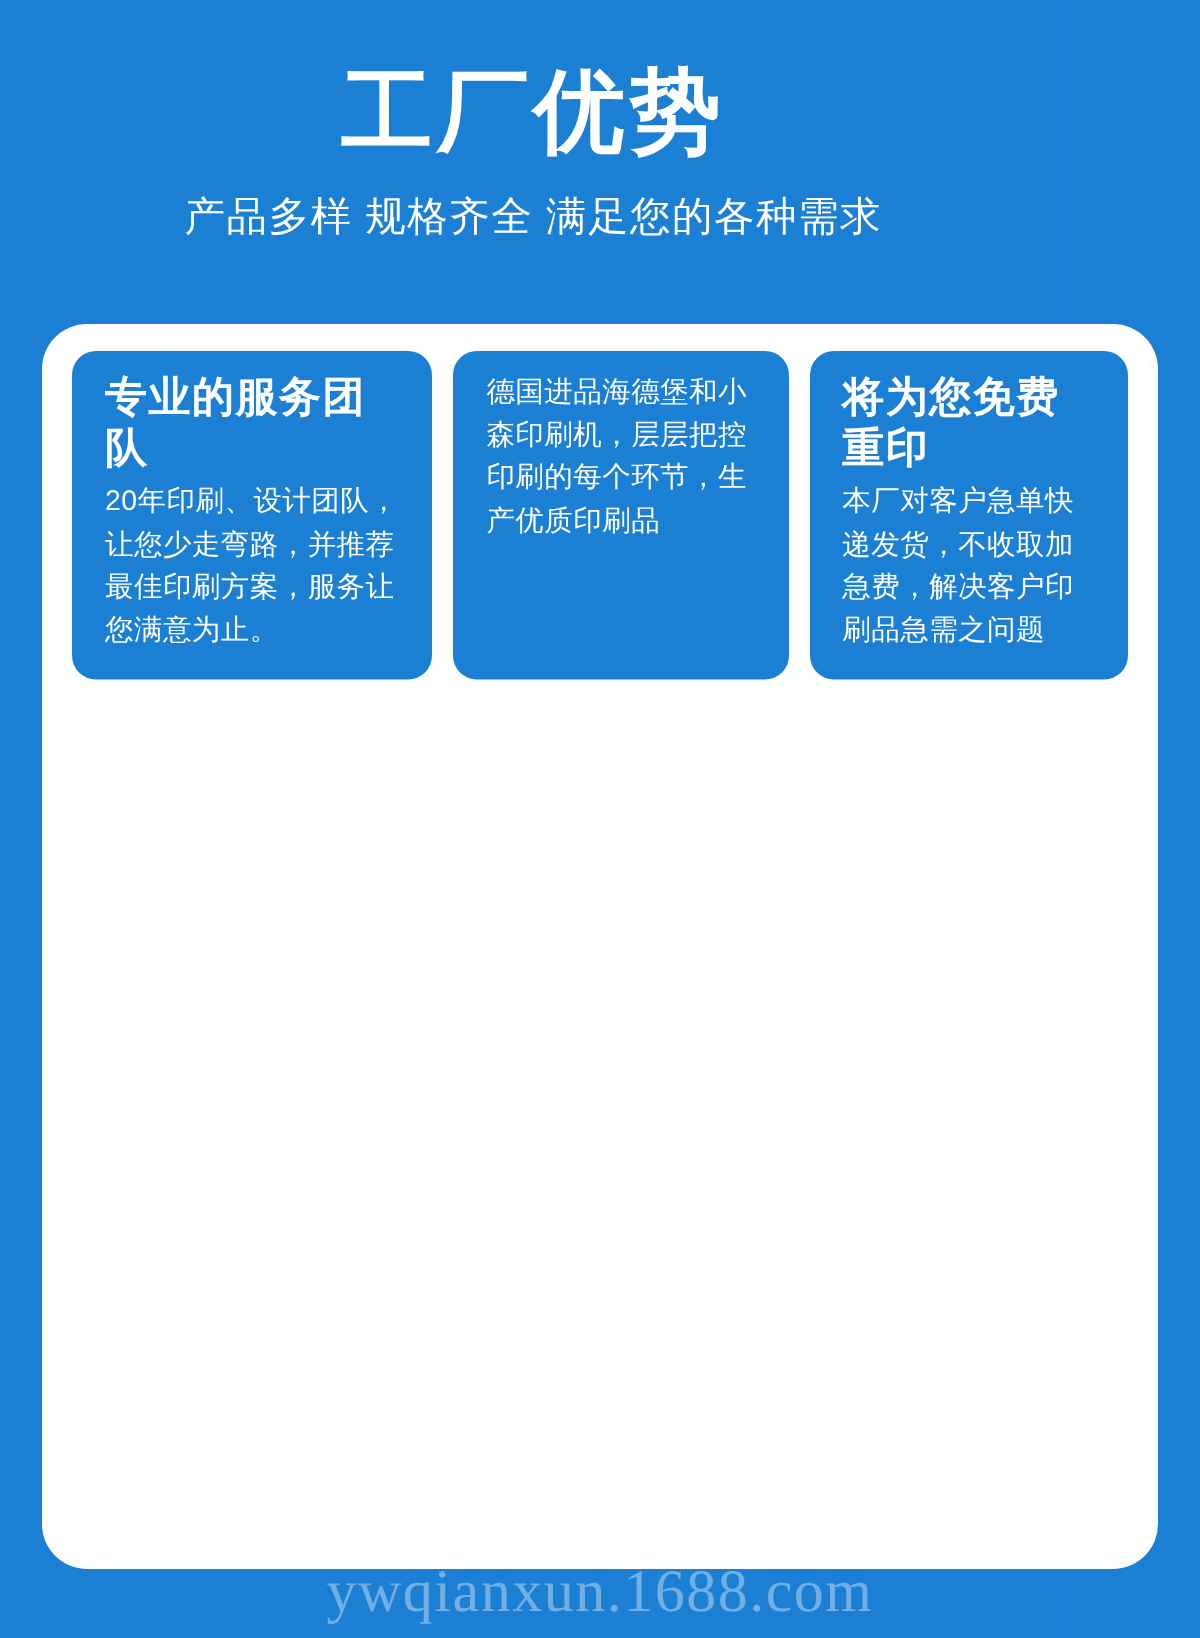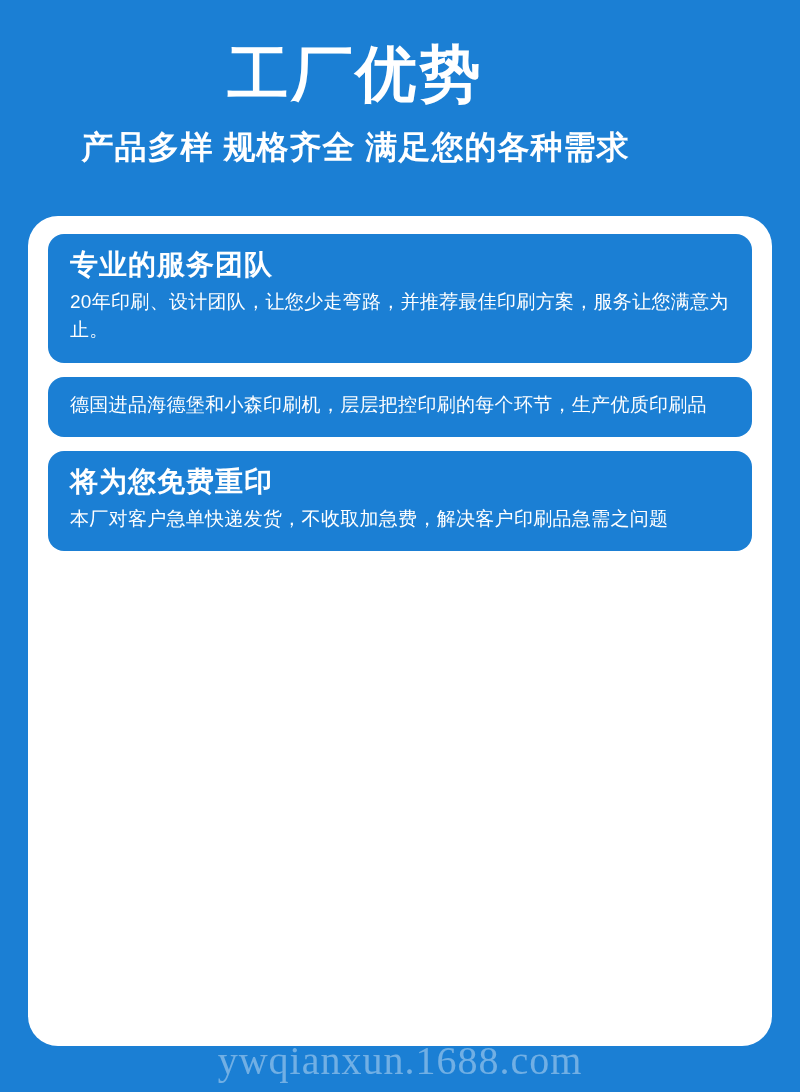--- a/index.html
+++ b/index.html
@@ -27,39 +27,38 @@
   .main-title {
     color: #ffffff;
     font-size: 61px;
     font-weight: bold;
     letter-spacing: 3px;
     line-height: 1.05;
     margin: 0;
   }
   .sub-title {
     color: #ffffff;
-    font-size: 32px;
-    font-weight: bold;
+    font-size: 27px;
+    font-weight: normal;
     letter-spacing: 1px;
     margin: 20px 0 0 0;
   }
   .panel {
     position: absolute;
     left: 28px;
     top: 216px;
     width: 744px;
     height: 830px;
     background: #ffffff;
     border-radius: 30px;
     box-sizing: border-box;
     padding: 18px 20px;
   }
   .cards {
     display: flex;
-    flex-direction: column;
     gap: 14px;
   }
   .card {
     background: #1b7fd4;
     border-radius: 16px;
     padding: 14px 22px 18px 22px;
     box-sizing: border-box;
   }
   .card-title {
     color: #ffffff;

